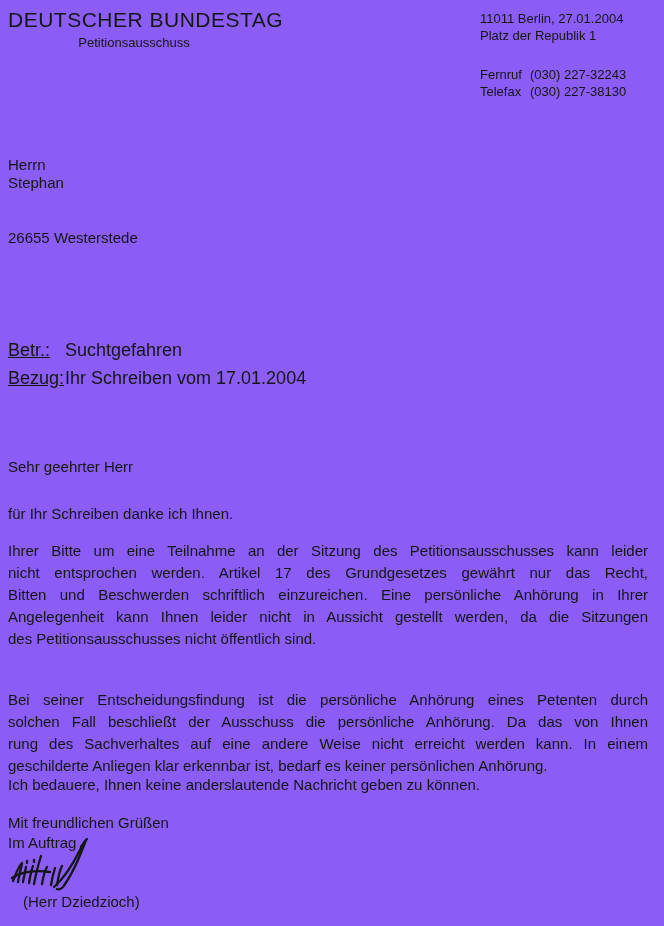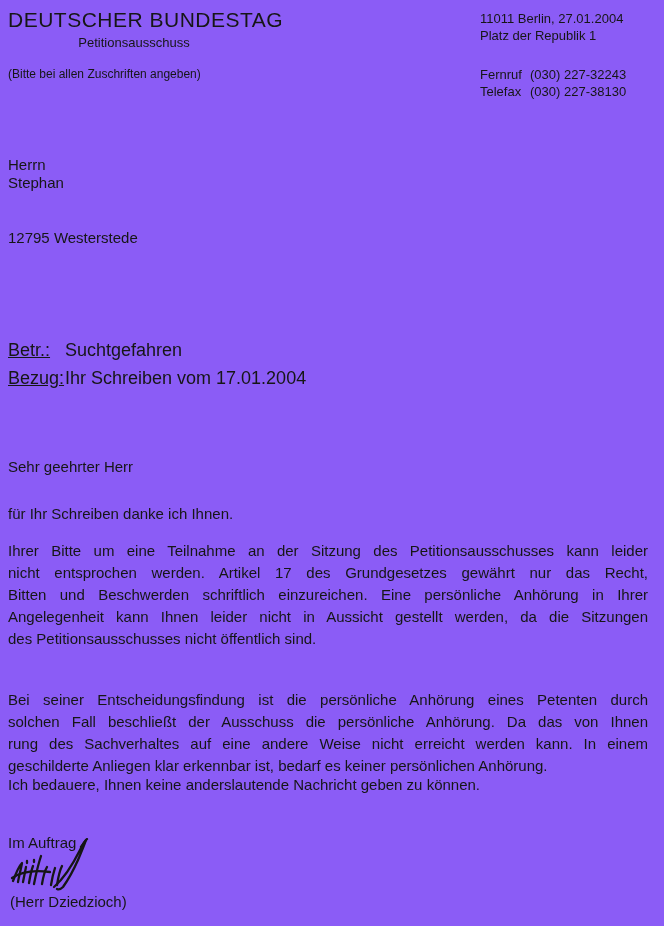--- a/index.html
+++ b/index.html
@@ -59,39 +59,38 @@
     <div class="org-name">DEUTSCHER BUNDESTAG</div>
     <div class="org-unit">Petitionsausschuss</div>
   </div>
 
   <div class="abs addr-block" style="left:480px; top:10px;">
     <div>11011 Berlin, 27.01.2004</div>
     <div>Platz der Republik 1</div>
   </div>
 
   <div class="abs" style="left:8px; top:64px;">
-    <div class="ref-note">(Bitte bei allen Zuschriften angeben)</div>
   </div>
 
   <div class="abs contact-block" style="left:480px; top:66px;">
     <div class="contact-row">
       <span class="contact-label">Fernruf</span>
       <span>(030) 227-32243</span>
     </div>
     <div class="contact-row">
       <span class="contact-label">Telefax</span>
       <span>(030) 227-38130</span>
     </div>
   </div>
 
   <div class="abs" style="left:8px; top:156px;">
     <div class="recipient-line">Herrn</div>
     <div class="recipient-line">Stephan</div>
   </div>
-  <div class="abs recipient-line" style="left:8px; top:229px;">12795 Westerstede</div>
+  <div class="abs recipient-line" style="left:8px; top:229px;">26655 Westerstede</div>
 
   <div class="abs subject-row" style="left:8px; top:340px;">
     <span class="subject-label">Betr.:</span>
     <span>Suchtgefahren</span>
   </div>
   <div class="abs subject-row" style="left:8px; top:368px;">
     <span class="subject-label">Bezug:</span>
     <span>Ihr Schreiben vom 17.01.2004</span>
   </div>
 
@@ -109,32 +108,33 @@
 
   <div class="abs para" style="left:8px; top:653px;margin-top:36px;">
     <div class="jline">Bei seiner Entscheidungsfindung ist die persönliche Anhörung eines Petenten durch</div>
     <div class="jline">solchen Fall beschließt der Ausschuss die persönliche Anhörung. Da das von Ihnen</div>
     <div class="jline">rung des Sachverhaltes auf eine andere Weise nicht erreicht werden kann. In einem</div>
     <div class="lline">geschilderte Anliegen klar erkennbar ist, bedarf es keiner persönlichen Anhörung.</div>
   </div>
 
   <div class="abs body-line" style="left:8px; top:774px;">Ich bedauere, Ihnen keine anderslautende Nachricht geben zu können.</div>
 
+  <div class="abs closing-line" style="left:8px; top:813px;">Mit freundlichen Grüßen</div>
   <div class="abs closing-line" style="left:8px; top:833px;">Im Auftrag</div>
 
   <div class="abs" style="left:10px; top:838px;">
     <svg class="sig-svg" width="104" height="54" viewBox="0 0 104 54">
       <path class="sig-path" d="M3,43 C6,35 10,27 12,25 C11,31 9,38 8,44"></path>
       <path class="sig-path" d="M16,29 C15,34 14,39 13,44 M17,23 L17,25"></path>
       <path class="sig-path" d="M23,28 C21,33 20,39 19,45 M24,22 L24,24"></path>
       <path class="sig-path" d="M31,18 C28,27 26,36 24,46"></path>
       <path class="sig-path" d="M37,29 C34,34 33,40 32,46"></path>
       <path class="sig-path" d="M2,40 C12,33 26,32 40,34"></path>
       <path class="sig-path" d="M45,30 C43,36 42,41 41,47"></path>
       <path class="sig-path" d="M52,28 C49,34 48,41 47,47"></path>
       <path class="sig-path" d="M44,49 C52,42 62,28 70,12 C72,8 74,4 76,2 C74,8 71,15 68,22 C64,31 58,42 53,49 C51,51 49,52 47,51"></path>
       <path class="sig-path" d="M71,9 C73,6 75,3 77,1"></path>
     </svg>
   </div>
 
-  <div class="abs closing-line" style="left:10px; top:892px;text-align:right;">(Herr Dziedzioch)</div>
+  <div class="abs closing-line" style="left:23px; top:892px;text-align:right;">(Herr Dziedzioch)</div>
 
 </div>
 
 </body></html>

